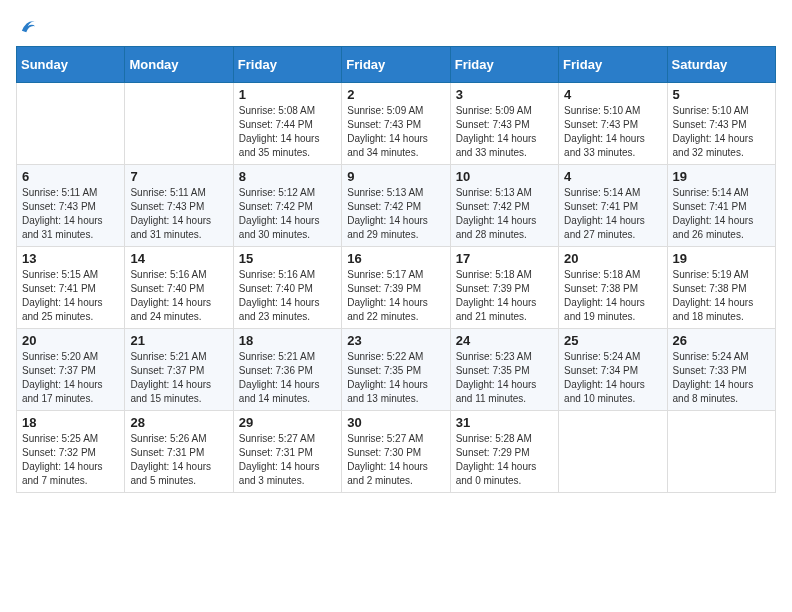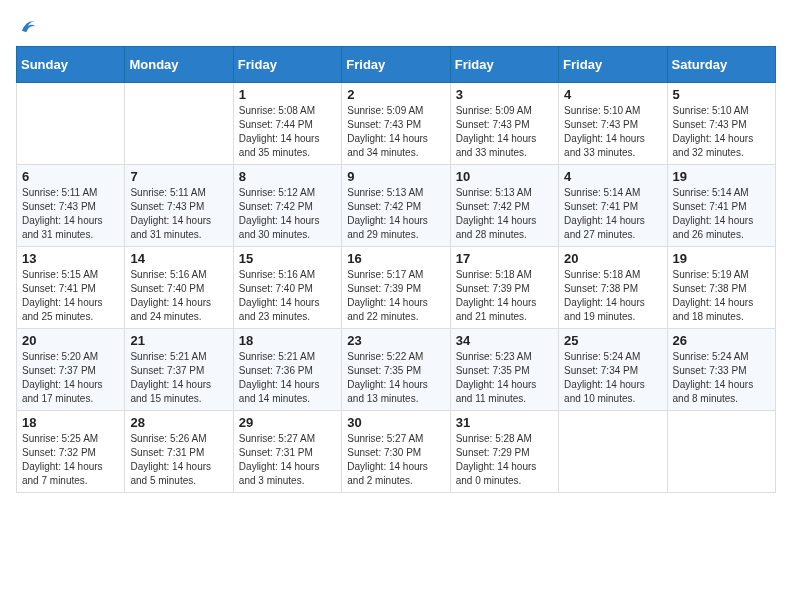--- a/index.html
+++ b/index.html
@@ -220,21 +220,21 @@
         </td>
         <td>
           <span class="day-num">18</span>
           <div class="day-info">Sunrise: 5:21 AM<br>Sunset: 7:36 PM<br>Daylight: 14 hours and 14 minutes.</div>
         </td>
         <td>
           <span class="day-num">23</span>
           <div class="day-info">Sunrise: 5:22 AM<br>Sunset: 7:35 PM<br>Daylight: 14 hours and 13 minutes.</div>
         </td>
         <td>
-          <span class="day-num">34</span>
+          <span class="day-num">24</span>
           <div class="day-info">Sunrise: 5:23 AM<br>Sunset: 7:35 PM<br>Daylight: 14 hours and 11 minutes.</div>
         </td>
         <td>
           <span class="day-num">25</span>
           <div class="day-info">Sunrise: 5:24 AM<br>Sunset: 7:34 PM<br>Daylight: 14 hours and 10 minutes.</div>
         </td>
         <td>
           <span class="day-num">26</span>
           <div class="day-info">Sunrise: 5:24 AM<br>Sunset: 7:33 PM<br>Daylight: 14 hours and 8 minutes.</div>
         </td>

